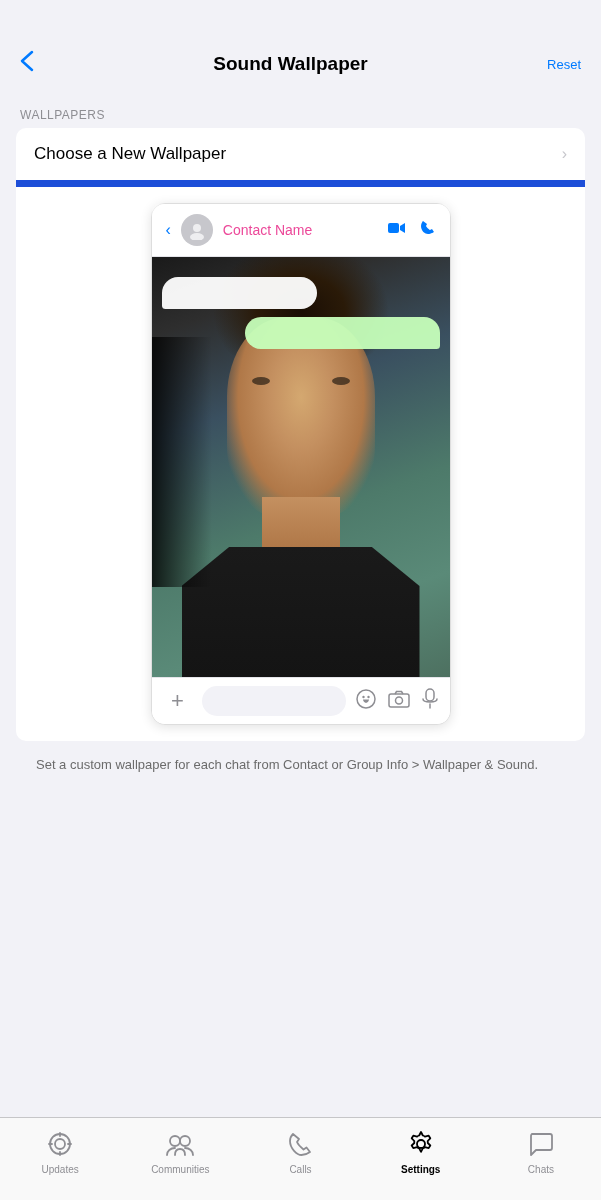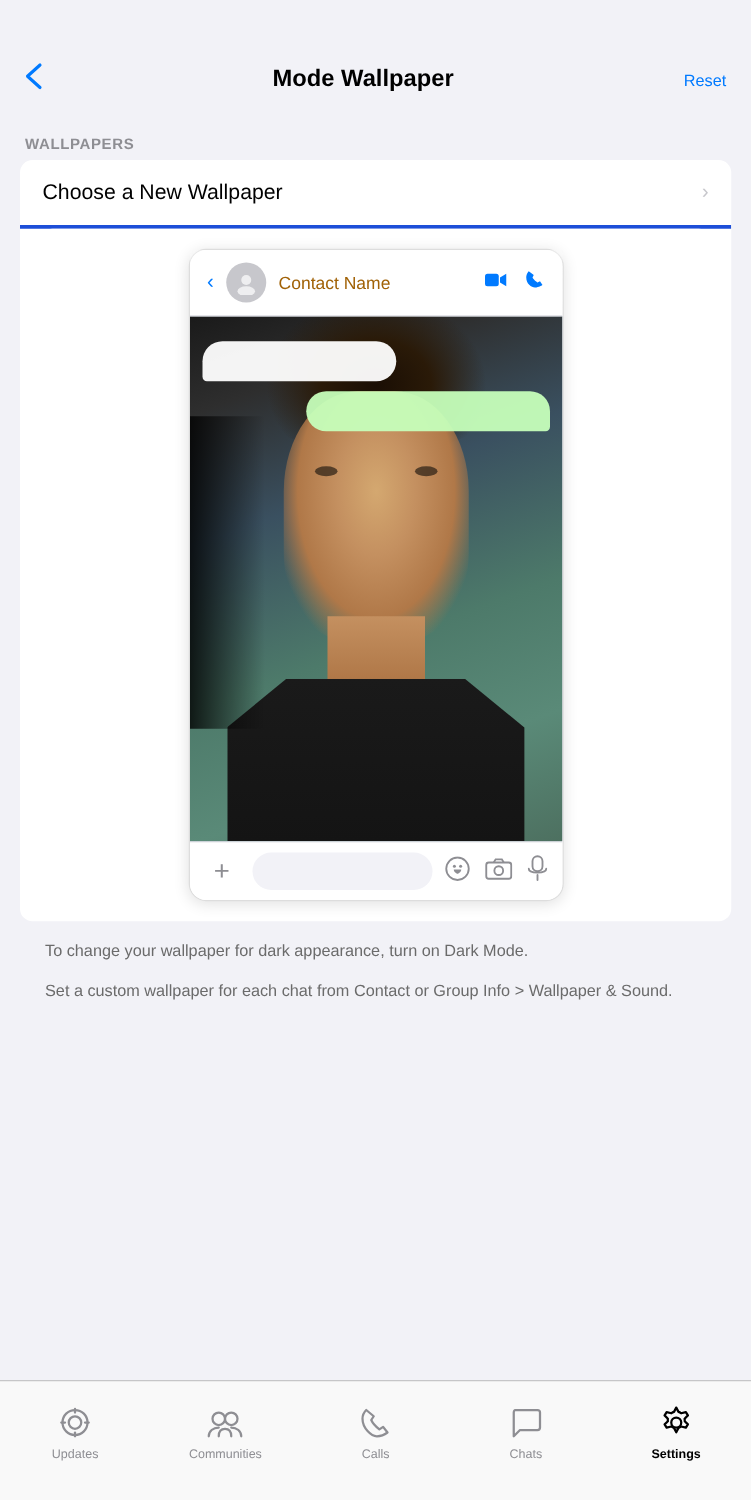--- a/index.html
+++ b/index.html
@@ -43,32 +43,32 @@
       color: #007aff;
       cursor: pointer;
       text-align: right;
       width: 60px;
     }
 
     
     .section-label {
       font-size: 12px;
       color: #8e8e93;
-      font-weight: 700;
+      font-weight: 400;
       letter-spacing: 0.5px;
       text-transform: uppercase;
       padding: 16px 20px 6px 20px;
     }
 
     .card-row {
       display: flex;
       align-items: center;
       justify-content: space-between;
       padding: 16px 18px;
-      border-bottom: 3px solid #1d4ed8;
+      border-bottom: 7px solid #1d4ed8;
       cursor: pointer;
     }
 
     .card-row-label {
       font-size: 17px;
       color: #000;
     }
 
     .chevron-right {
       font-size: 16px;
@@ -117,21 +117,21 @@
       display: flex;
       align-items: center;
       justify-content: center;
       color: #fff;
       font-size: 16px;
     }
 
     .phone-contact-name {
       flex: 1;
       font-size: 14px;
-      color: #a16207;
+      color: #ec4899;
       font-weight: 500;
     }
 
     .phone-header-icons {
       display: flex;
       gap: 14px;
       align-items: center;
     }
 
     .phone-header-icon {
@@ -227,21 +227,21 @@
     
     .tab-bar {
       position: absolute;
       bottom: 0;
       left: 0;
       right: 0;
       background: rgba(249,249,249,0.94);
       border-top: 1px solid #c6c6c8;
       display: flex;
       align-items: stretch;
-      height: 96px;
+      height: 83px;
       padding-bottom: 20px;
     }
 
     .tab-item {
       flex: 1;
       display: flex;
       flex-direction: column;
       align-items: center;
       justify-content: center;
       cursor: pointer;
@@ -278,21 +278,21 @@
   </style>
 </head>
 <body>
 
 <div class="header">
   <div class="header-back">
     <svg width="14" height="22" viewBox="0 0 14 22" fill="none">
       <path d="M12 2L2 11L12 20" stroke="#007AFF" stroke-width="2.5" stroke-linecap="round" stroke-linejoin="round"></path>
     </svg>
   </div>
-  <div class="header-title">Mode Wallpaper</div>
+  <div class="header-title">Sound Wallpaper</div>
   <div class="header-reset">Reset</div>
 </div>
 
 <div class="section-label">WALLPAPERS</div>
 
 <div class="full-card">
   <div class="card-row">
     <span class="card-row-label">Choose a New Wallpaper</span>
     <span class="chevron-right">›</span>
   </div>
@@ -373,21 +373,20 @@
               <line x1="8" y1="16" x2="8" y2="20" stroke="#8e8e93" stroke-width="1.5" stroke-linecap="round"></line>
             </svg>
           </span>
         </div>
       </div>
     </div>
   </div>
 </div>
 
 <div class="description-area">
-  <p class="description-text">To change your wallpaper for dark appearance, turn on Dark Mode.</p>
   <p class="description-text">Set a custom wallpaper for each chat from Contact or Group Info &gt; Wallpaper &amp; Sound.</p>
 </div>
 
 <div class="tab-bar">
 
   <div class="tab-item">
     <div class="tab-icon">
       <svg width="26" height="26" viewBox="0 0 26 26" fill="none">
         <circle cx="13" cy="13" r="10" stroke="#8e8e93" stroke-width="1.8"></circle>
         <circle cx="13" cy="13" r="5" stroke="#8e8e93" stroke-width="1.8"></circle>
@@ -416,31 +415,31 @@
   <div class="tab-item">
     <div class="tab-icon">
       <svg width="26" height="26" viewBox="0 0 26 26" fill="none">
         <path d="M5 3C5 3 2 6 2 10C2 17.5 9 24 13.5 24C18 24 22 21 22 21L18.5 16.5L15.5 18.5C15.5 18.5 10.5 14.5 9 11L11 8L5 3Z" stroke="#8e8e93" stroke-width="1.8" stroke-linejoin="round"></path>
       </svg>
     </div>
     <span class="tab-label">Calls</span>
   </div>
 
   <div class="tab-item">
-    <div class="tab-icon">
-      <svg width="26" height="26" viewBox="0 0 26 26" fill="none">
-        <path d="M4 3H22C23.1 3 24 3.9 24 5V17C24 18.1 23.1 19 22 19H8L3 24V5C3 3.9 3.9 3 4 3Z" stroke="#8e8e93" stroke-width="1.8" stroke-linejoin="round"></path>
-      </svg>
-    </div>
-    <span class="tab-label">Chats</span>
-  </div>
-
-  <div class="tab-item">
     <div class="tab-icon active">
       <svg width="26" height="26" viewBox="0 0 26 26" fill="none">
         <circle cx="13" cy="13" r="4" stroke="#000" stroke-width="1.8"></circle>
         <path d="M13 1L14.8 4.5C15.6 4.7 16.3 5.1 16.9 5.6L20.7 4.7L22.3 7.3L19.7 10C19.8 10.7 19.8 11.3 19.8 12L22.3 14.5L20.7 17.1L16.9 16.2C16.3 16.7 15.6 17.1 14.8 17.3L13 20.8L11.2 17.3C10.4 17.1 9.7 16.7 9.1 16.2L5.3 17.1L3.7 14.5L6.3 12C6.2 11.3 6.2 10.7 6.3 10L3.7 7.3L5.3 4.7L9.1 5.6C9.7 5.1 10.4 4.7 11.2 4.5L13 1Z" stroke="#000" stroke-width="1.8" stroke-linejoin="round"></path>
       </svg>
     </div>
     <span class="tab-label active">Settings</span>
   </div>
 
+  <div class="tab-item">
+    <div class="tab-icon">
+      <svg width="26" height="26" viewBox="0 0 26 26" fill="none">
+        <path d="M4 3H22C23.1 3 24 3.9 24 5V17C24 18.1 23.1 19 22 19H8L3 24V5C3 3.9 3.9 3 4 3Z" stroke="#8e8e93" stroke-width="1.8" stroke-linejoin="round"></path>
+      </svg>
+    </div>
+    <span class="tab-label">Chats</span>
+  </div>
+
 </div>
 
 </body></html>

